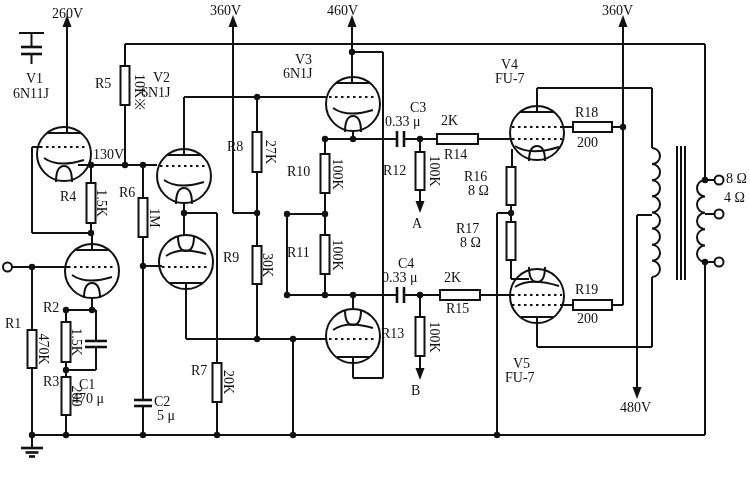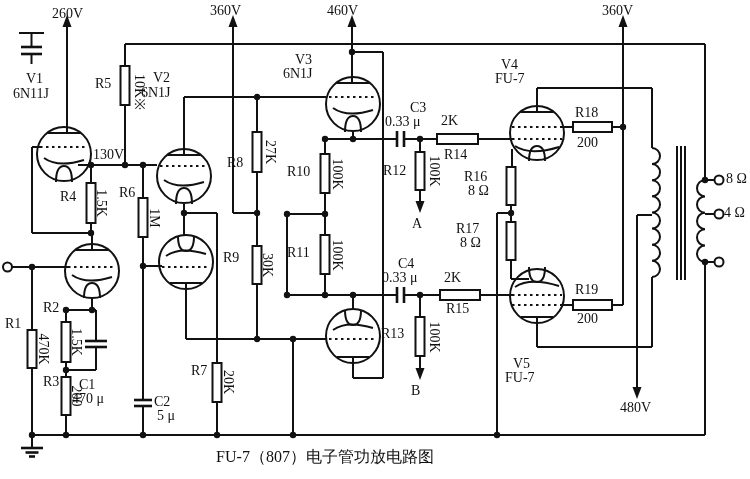--- a/index.html
+++ b/index.html
@@ -294,41 +294,41 @@
 
 <div class="lbl" style="left:52px;top:6px">260V</div>
 <div class="lbl" style="left:210px;top:3px">360V</div>
 <div class="lbl" style="left:327px;top:3px">460V</div>
 <div class="lbl" style="left:602px;top:3px">360V</div>
 <div class="lbl" style="left:620px;top:400px">480V</div>
 <div class="lbl" style="left:93px;top:147px">130V</div>
 <div class="lbl" style="left:412px;top:216px">A</div>
 <div class="lbl" style="left:411px;top:383px">B</div>
 <div class="lbl" style="left:726px;top:171px">8 Ω</div>
-<div class="lbl" style="left:724px;top:205px">4 Ω</div>
+<div class="lbl" style="left:724px;top:190px">4 Ω</div>
 
 <div class="lbl" style="left:26px;top:71px">V1</div>
 <div class="lbl" style="left:13px;top:86px">6N11J</div>
 <div class="lbl" style="left:153px;top:70px">V2</div>
 <div class="lbl" style="left:141px;top:85px">6N1J</div>
 <div class="lbl" style="left:295px;top:52px">V3</div>
 <div class="lbl" style="left:283px;top:66px">6N1J</div>
 <div class="lbl" style="left:501px;top:57px">V4</div>
 <div class="lbl" style="left:495px;top:71px">FU-7</div>
 <div class="lbl" style="left:513px;top:356px">V5</div>
 <div class="lbl" style="left:505px;top:370px">FU-7</div>
 
 <div class="lbl" style="left:5px;top:316px">R1</div>
 <div class="lbl" style="left:43px;top:300px">R2</div>
 <div class="lbl" style="left:43px;top:374px">R3</div>
 <div class="lbl" style="left:60px;top:189px">R4</div>
 <div class="lbl" style="left:95px;top:76px">R5</div>
 <div class="lbl" style="left:119px;top:185px">R6</div>
 <div class="lbl" style="left:191px;top:363px">R7</div>
-<div class="lbl" style="left:227px;top:155px">R8</div>
+<div class="lbl" style="left:227px;top:139px">R8</div>
 <div class="lbl" style="left:223px;top:250px">R9</div>
 <div class="lbl" style="left:287px;top:164px">R10</div>
 <div class="lbl" style="left:287px;top:245px">R11</div>
 <div class="lbl" style="left:383px;top:163px">R12</div>
 <div class="lbl" style="left:381px;top:326px">R13</div>
 <div class="lbl" style="left:444px;top:147px">R14</div>
 <div class="lbl" style="left:446px;top:301px">R15</div>
 <div class="lbl" style="left:464px;top:169px">R16</div>
 <div class="lbl" style="left:456px;top:221px">R17</div>
 <div class="lbl" style="left:575px;top:105px">R18</div>
@@ -356,15 +356,14 @@
 
 <div class="lbl" style="left:79px;top:377px">C1</div>
 <div class="lbl" style="left:72px;top:391px">470 μ</div>
 <div class="lbl" style="left:154px;top:394px">C2</div>
 <div class="lbl" style="left:157px;top:408px">5 μ</div>
 <div class="lbl" style="left:410px;top:100px">C3</div>
 <div class="lbl" style="left:385px;top:114px">0.33 μ</div>
 <div class="lbl" style="left:398px;top:256px">C4</div>
 <div class="lbl" style="left:382px;top:270px">0.33 μ</div>
 
-<div class="lbl cap-title" style="left:135px;top:449px;width:380px">FU-7（807）电子管功放电路图</div>
 
 </div>
 
 </body></html>

